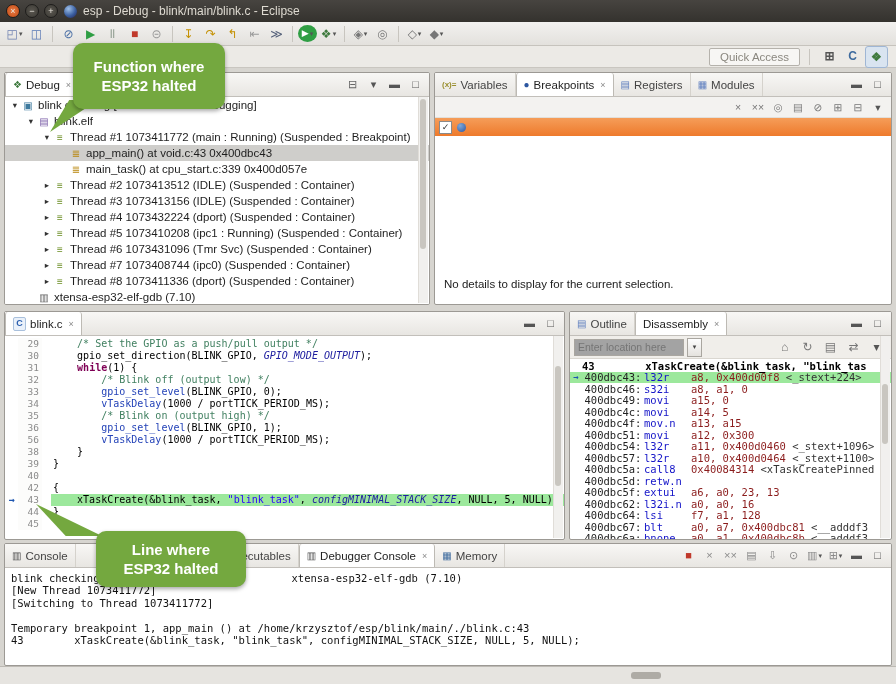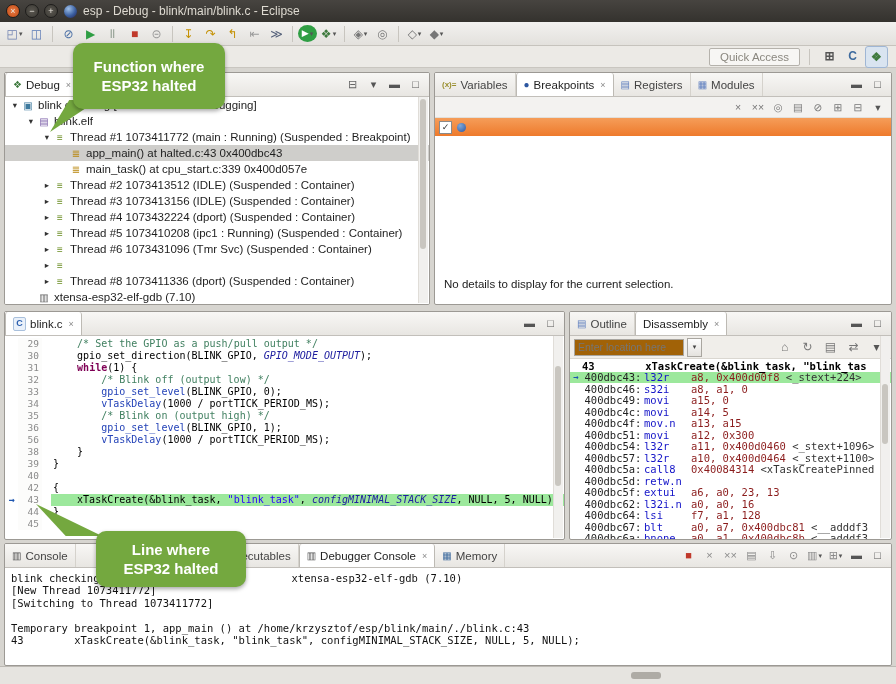--- a/index.html
+++ b/index.html
@@ -45,21 +45,21 @@
   .ticn.c-file{border:1px solid #A9C0DC;background:#EAF1FA;font-size:9px;font-weight:bold;
     width:11px;height:12px;border-radius:2px;}
   .phtools{margin-left:auto;display:flex;align-items:center;gap:2px;padding-right:4px;}
   .phtools .tbi{height:17px;min-width:17px;font-size:11px;}
   
   .vtools{height:20px;background:#F3F2F0;border-bottom:1px solid #E2DFDA;display:flex;align-items:center;
     justify-content:flex-end;gap:2px;padding:0 4px;}
   .vtools .tbi{height:16px;min-width:16px;font-size:10.5px;}
   .dtools{height:22px;background:#F0EEEA;border-bottom:1px solid #DAD7D1;display:flex;align-items:center;
     gap:3px;padding:0 4px;}
-  .dtools input{width:102px;height:15px;font-size:10.5px;border:1px solid #A9A6A0;padding:0 3px;background:#a16207;
+  .dtools input{width:102px;height:15px;font-size:10.5px;border:1px solid #A9A6A0;padding:0 3px;background:#a3a3a3;
     font-family:"Liberation Sans",sans-serif;}
   .dtools .combo-dd{width:13px;height:17px;border:1px solid #A9A6A0;background:linear-gradient(#FDFDFD,#E4E2DE);
     font-size:7px;display:inline-flex;align-items:center;justify-content:center;color:#444;}
   
   .tree{background:#fff;}
   .trow{height:16px;display:flex;align-items:center;font-size:11.5px;color:#1E1E1E;white-space:pre;}
   .trow.sel{background:#CFCECB;}
   .exp{width:12px;text-align:center;font-size:8.5px;color:#333;flex:none;}
   .ticon{width:14px;text-align:center;font-size:10px;margin-right:3px;flex:none;}
   
@@ -228,28 +228,28 @@
         </span>
         <span class="tbi">
           <span class="g" style="color: rgb(85, 85, 85);">□</span>
         </span>
       </span>
   </div>
   <div class="tree">
       <div class="trow" style="padding-left: 4px;"><span class="exp">▾</span><span class="ticon" style="color: rgb(62, 122, 158);">▣</span><span class="tlabel">blink checking [GDB Hardware Debugging]</span></div>
       <div class="trow" style="padding-left: 20px;"><span class="exp">▾</span><span class="ticon" style="color: rgb(123, 94, 167);">▤</span><span class="tlabel">blink.elf</span></div>
       <div class="trow" style="padding-left: 36px;"><span class="exp">▾</span><span class="ticon" style="color: rgb(107, 142, 35);">≡</span><span class="tlabel">Thread #1 1073411772 (main : Running) (Suspended : Breakpoint)</span></div>
-      <div class="trow sel" style="padding-left: 52px;"><span class="exp"></span><span class="ticon" style="color: rgb(184, 134, 11);">≣</span><span class="tlabel">app_main() at halted.c:43 0x400dbc43</span></div>
+      <div class="trow sel" style="padding-left: 52px;"><span class="exp"></span><span class="ticon" style="color: rgb(184, 134, 11);">≣</span><span class="tlabel">app_main() at void.c:43 0x400dbc43</span></div>
       <div class="trow" style="padding-left: 52px;"><span class="exp"></span><span class="ticon" style="color: rgb(184, 134, 11);">≣</span><span class="tlabel">main_task() at cpu_start.c:339 0x400d057e</span></div>
       <div class="trow" style="padding-left: 36px;"><span class="exp">▸</span><span class="ticon" style="color: rgb(107, 142, 35);">≡</span><span class="tlabel">Thread #2 1073413512 (IDLE) (Suspended : Container)</span></div>
       <div class="trow" style="padding-left: 36px;"><span class="exp">▸</span><span class="ticon" style="color: rgb(107, 142, 35);">≡</span><span class="tlabel">Thread #3 1073413156 (IDLE) (Suspended : Container)</span></div>
       <div class="trow" style="padding-left: 36px;"><span class="exp">▸</span><span class="ticon" style="color: rgb(107, 142, 35);">≡</span><span class="tlabel">Thread #4 1073432224 (dport) (Suspended : Container)</span></div>
       <div class="trow" style="padding-left: 36px;"><span class="exp">▸</span><span class="ticon" style="color: rgb(107, 142, 35);">≡</span><span class="tlabel">Thread #5 1073410208 (ipc1 : Running) (Suspended : Container)</span></div>
       <div class="trow" style="padding-left: 36px;"><span class="exp">▸</span><span class="ticon" style="color: rgb(107, 142, 35);">≡</span><span class="tlabel">Thread #6 1073431096 (Tmr Svc) (Suspended : Container)</span></div>
-      <div class="trow" style="padding-left: 36px;"><span class="exp">▸</span><span class="ticon" style="color: rgb(107, 142, 35);">≡</span></div>
+      <div class="trow" style="padding-left: 36px;"><span class="exp">▸</span><span class="ticon" style="color: rgb(107, 142, 35);">≡</span><span class="tlabel">Thread #7 1073408744 (ipc0) (Suspended : Container)</span></div>
       <div class="trow" style="padding-left: 36px;"><span class="exp">▸</span><span class="ticon" style="color: rgb(107, 142, 35);">≡</span><span class="tlabel">Thread #8 1073411336 (dport) (Suspended : Container)</span></div>
       <div class="trow" style="padding-left: 20px;"><span class="exp"></span><span class="ticon" style="color: rgb(102, 102, 102);">▥</span><span class="tlabel">xtensa-esp32-elf-gdb (7.10)</span></div>
     </div>
   <div class="vscroll">
       <div class="vthumb" style="top:2px;height:150px;"></div>
     </div>
 </div>
 
 <div class="panel" style="left:434px;top:72px;width:458px;height:233px;">
   <div class="phead">

